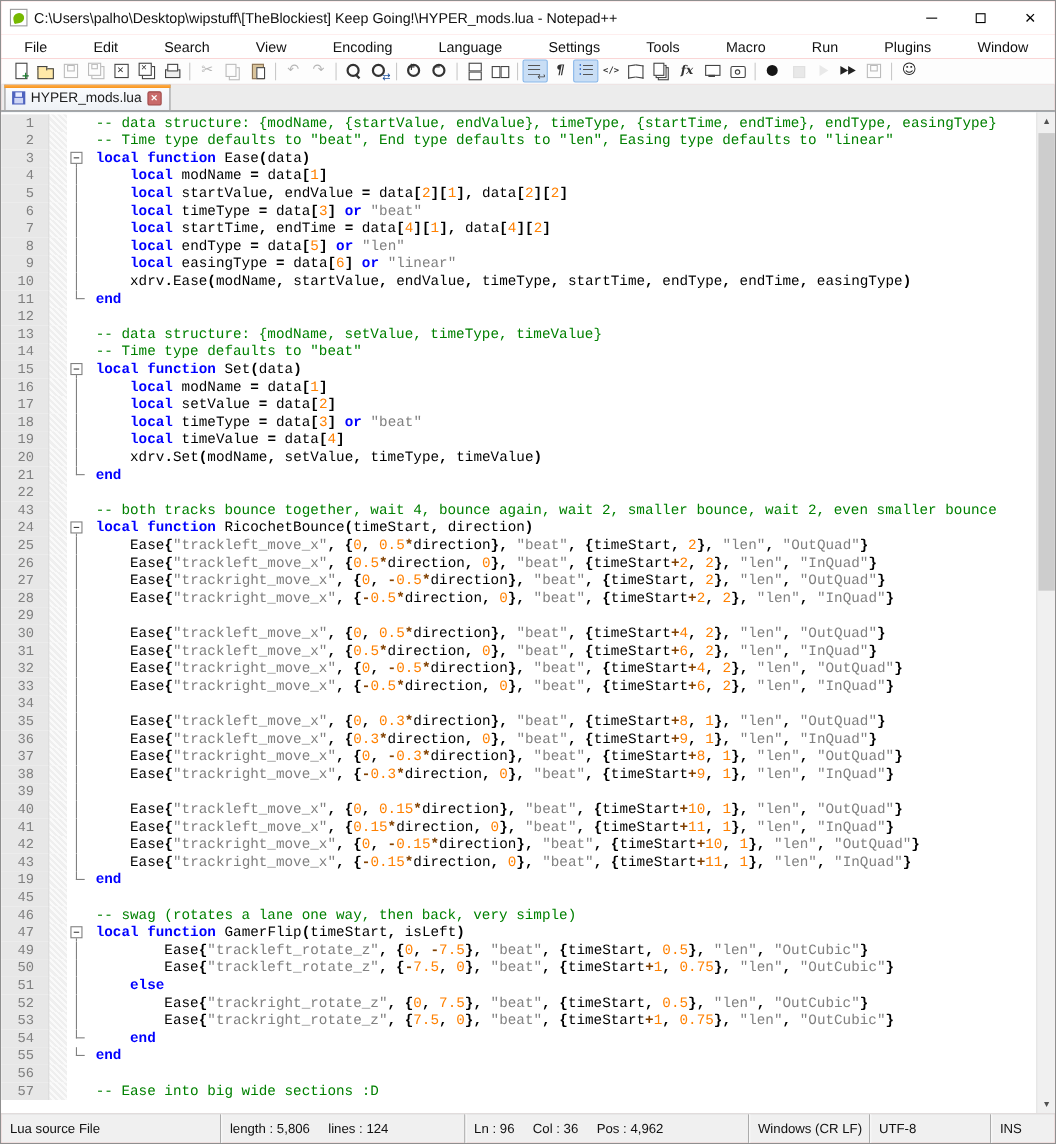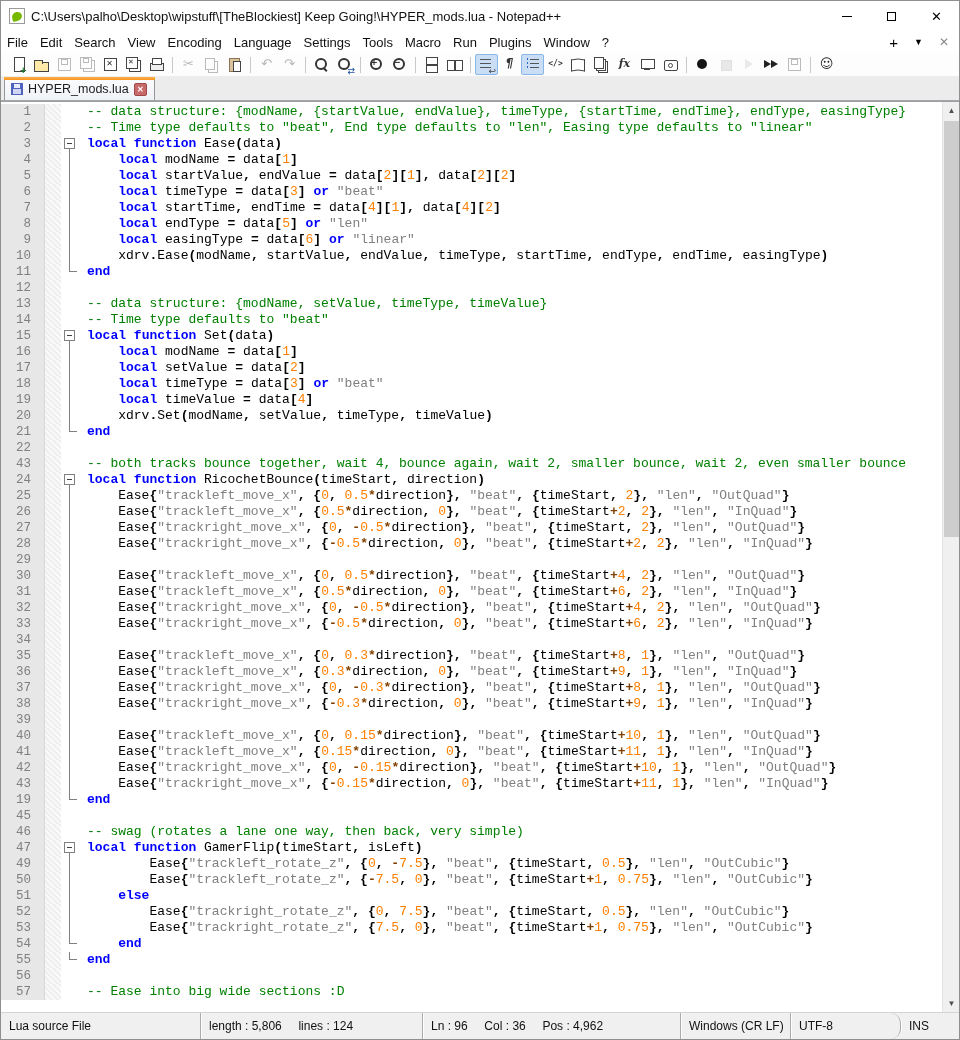--- a/index.html
+++ b/index.html
@@ -17,21 +17,21 @@
   .title-text { font-size:13px; color:#111; white-space:nowrap; }
   .winbtns { margin-left:auto; display:flex; height:30px; }
   .wbtn { width:45px; height:30px; display:flex; align-items:center; justify-content:center; }
   .wmin i { display:block; width:10px; height:1px; background:#000; }
   .wmax i { display:block; width:9px; height:9px; border:1px solid #000; }
   .wclose i { font-style:normal; font-size:13px; color:#000; line-height:1; }
 
   
   .menubar { height:22px; flex:0 0 22px; display:flex; align-items:center; background:#fff;
              font-size:13px; color:#111; }
-  .menu-item { padding:2px 6px; white-space:nowrap; }
+  .menu-item { padding:2px 21px; white-space:nowrap; }
   .menu-right { margin-left:auto; display:flex; align-items:center; gap:16px; padding-right:10px; }
   .mr-plus { font-size:15px; color:#000; }
   .mr-drop { font-size:9px; color:#000; }
   .mr-x { font-size:12px; color:#8a8a8a; }
 
   
   .toolbar { height:24px; flex:0 0 24px; display:flex; align-items:center; padding-left:6px;
              background:#fdfdfd; border-bottom:1px solid #ededed; }
   .tbtn { width:23px; height:21px; display:flex; align-items:center; justify-content:center;
           border:1px solid transparent; }
@@ -146,21 +146,21 @@
   .sarrow.up { top:0; }
   .sarrow.down { bottom:0; }
   .sthumb { position:absolute; left:1px; width:15px; top:19px; height:416px; background:#cdcdcd; }
 
   
   .statusbar { height:27px; flex:0 0 27px; background:#f0f0f0; border-top:1px solid #d4d4d4;
                display:flex; align-items:stretch; font-size:12px; color:#111; }
   .seg { display:flex; align-items:center; padding-left:8px; white-space:pre;
          border-right:1px solid #ababab; box-shadow:1px 0 0 #fff; }
   .s1 { flex:0 0 200px; } .s2 { flex:0 0 222px; } .s3 { flex:0 0 258px; }
-  .s4 { flex:0 0 110px; } .s5 { flex:0 0 110px;border-radius:10px; } .s6 { flex:1 1 auto; border-right:none; box-shadow:none; }
+  .s4 { flex:0 0 110px; } .s5 { flex:0 0 110px; } .s6 { flex:1 1 auto; border-right:none; box-shadow:none; }
 </style>
 </head>
 <body>
 
 <div class="window">
 
   <div class="titlebar">
     <div class="npp-logo"></div>
     <div class="title-text">C:\Users\palho\Desktop\wipstuff\[TheBlockiest] Keep Going!\HYPER_mods.lua - Notepad++</div>
     <div class="winbtns">

